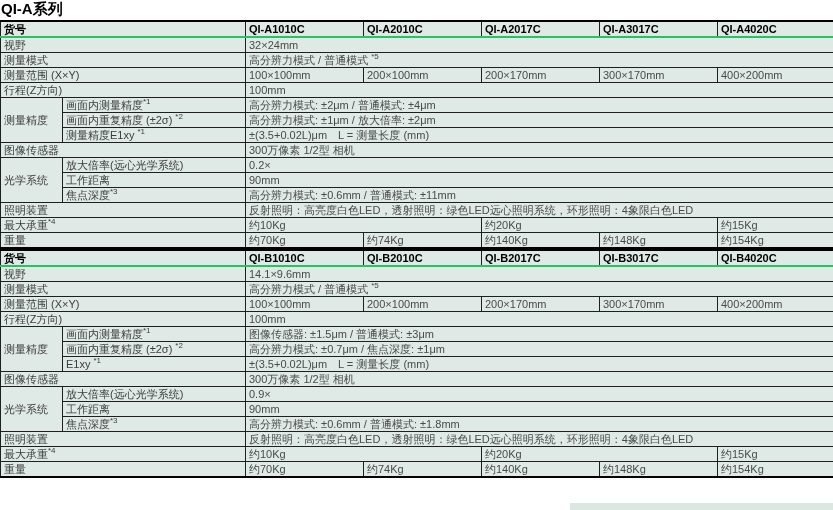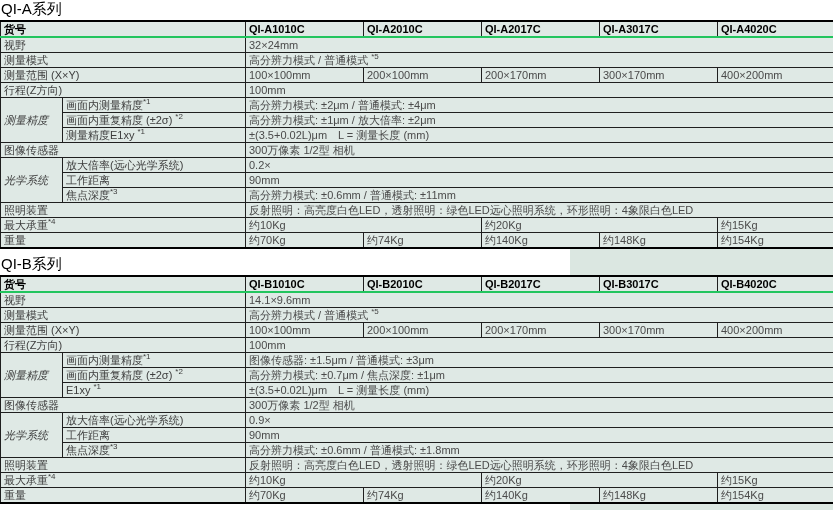--- a/index.html
+++ b/index.html
@@ -1,29 +1,29 @@
 <!DOCTYPE html>
 <html><head>
 <meta charset="utf-8">
 <style>
   html,body{margin:0;padding:0;}
   .page{position:relative;width:833px;height:510px;background:#fff;overflow:hidden;
         font-family:"Liberation Sans","DejaVu Sans",sans-serif;}
   .content{position:relative;z-index:1;}
   .bg-block{position:absolute;z-index:0;background:#dbe7e1;}
-  .sec-title{font-size:15px;font-weight:normal;color:#000;line-height:16px;padding:1px 12px 3px 1px;}
+  .sec-title{font-size:15px;font-weight:bold;color:#000;line-height:16px;padding:1px 12px 3px 1px;}
   .sec-title.b{padding-top:7px;}
   table.spec{border-collapse:collapse;table-layout:fixed;width:833px;
              border:1px solid #1f1f1f;border-top:2px solid #000;border-bottom:2px solid #000;}
   .spec td{border:1px solid #1f1f1f;background:#dfe9e5;height:14px;font-size:11px;
            line-height:12px;color:#4a4a4a;padding:0 3px;overflow:hidden;white-space:nowrap;}
   .spec tr.hdr td{border-bottom:2px solid #22c55e;font-weight:bold;color:#000;}
   .spec td.lbl{text-align:left;color:#3d3d3d;}
   .spec td.val{text-align:left;}
-  .spec td.grp{vertical-align:middle;font-style:italic;}
+  .spec td.grp{vertical-align:middle;}
   .spec sup{font-size:8px;line-height:0;}
   .spec sup.sp{margin-left:3px;}
 </style>
 </head>
 <body>
 
 <div class="page">
 
   <div class="bg-block" style="left:570px;top:248px;width:263px;height:29px;"></div>
   <div class="bg-block" style="left:570px;top:503px;width:263px;height:7px;"></div>
@@ -115,21 +115,20 @@
         <td class="lbl" colspan="2">重量</td>
         <td class="val">约70Kg</td>
         <td class="val">约74Kg</td>
         <td class="val">约140Kg</td>
         <td class="val">约148Kg</td>
         <td class="val">约154Kg</td>
       </tr>
     </tbody>
   </table>
 
-  <div class="sec-title b">QI-B系列</div>
 
   <table class="spec">
     <colgroup>
       <col style="width:62px">
           <col style="width:183px">
       <col style="width:118px">
           <col style="width:118px">
           <col style="width:118px">
           <col style="width:118px">
           <col style="width:116px">

